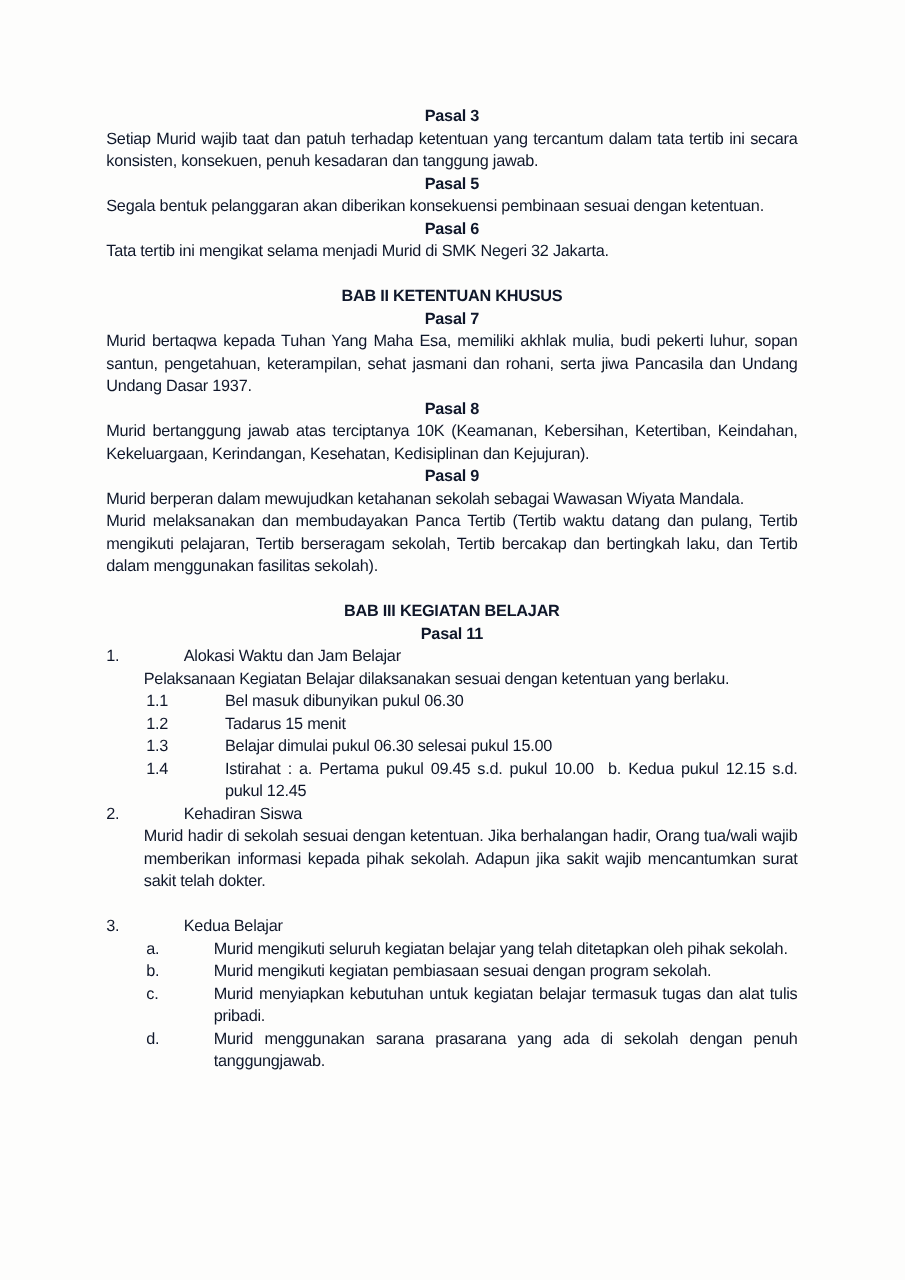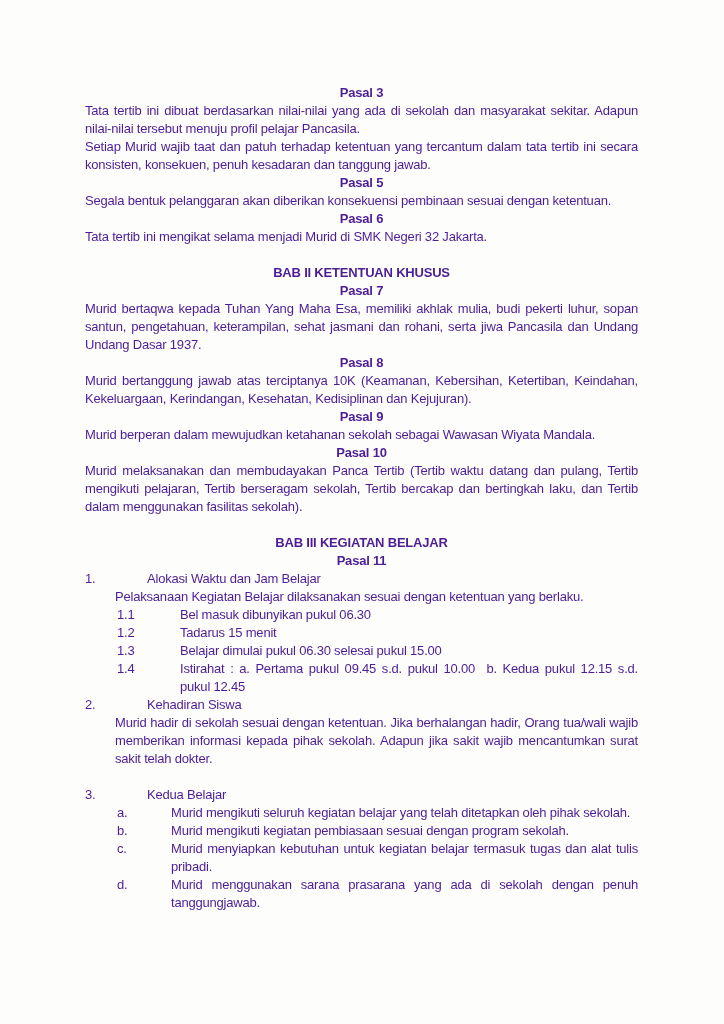--- a/index.html
+++ b/index.html
@@ -60,37 +60,35 @@
   .subitem-row .num { width: 31px; }
   
   .alphaitem-row { margin-left: 32px; }
   .alphaitem-row .num { width: 22px; }
   .justify { text-align: justify; }
 </style>
 </head>
 <body style="background: rgb(253, 253, 252);">
 
 <div class="page">
-  <div class="content" style="color: #4c1d95;">
+  <div class="content" style="color: #0f172a;">
       <div class="heading">Pasal 3</div>
-      <div class="para">Tata tertib ini dibuat berdasarkan nilai-nilai yang ada di sekolah dan masyarakat sekitar. Adapun nilai-nilai tersebut menuju profil pelajar Pancasila.</div>
       <div class="para">Setiap Murid wajib taat dan patuh terhadap ketentuan yang tercantum dalam tata tertib ini secara konsisten, konsekuen, penuh kesadaran dan tanggung jawab.</div>
       <div class="heading">Pasal 5</div>
       <div class="para">Segala bentuk pelanggaran akan diberikan konsekuensi pembinaan sesuai dengan ketentuan.</div>
       <div class="heading">Pasal 6</div>
       <div class="para">Tata tertib ini mengikat selama menjadi Murid di SMK Negeri 32 Jakarta.</div>
       <div class="spacer"></div>
       <div class="heading">BAB II KETENTUAN KHUSUS</div>
       <div class="heading">Pasal 7</div>
       <div class="para">Murid bertaqwa kepada Tuhan Yang Maha Esa, memiliki akhlak mulia, budi pekerti luhur, sopan santun, pengetahuan, keterampilan, sehat jasmani dan rohani, serta jiwa Pancasila dan Undang Undang Dasar 1937.</div>
       <div class="heading">Pasal 8</div>
       <div class="para">Murid bertanggung jawab atas terciptanya 10K (Keamanan, Kebersihan, Ketertiban, Keindahan, Kekeluargaan, Kerindangan, Kesehatan, Kedisiplinan dan Kejujuran).</div>
       <div class="heading">Pasal 9</div>
       <div class="para">Murid berperan dalam mewujudkan ketahanan sekolah sebagai Wawasan Wiyata Mandala.</div>
-      <div class="heading">Pasal 10</div>
       <div class="para">Murid melaksanakan dan membudayakan Panca Tertib (Tertib waktu datang dan pulang, Tertib mengikuti pelajaran, Tertib berseragam sekolah, Tertib bercakap dan bertingkah laku, dan Tertib dalam menggunakan fasilitas sekolah).</div>
       <div class="spacer"></div>
       <div class="heading">BAB III KEGIATAN BELAJAR</div>
       <div class="heading">Pasal 11</div>
       <div class="item">
         <div class="row item-row">
           <span class="num">1.</span>
           <span class="txt">Alokasi Waktu dan Jam Belajar</span>
         </div>
         <div class="item-body">Pelaksanaan Kegiatan Belajar dilaksanakan sesuai dengan ketentuan yang berlaku.</div>

